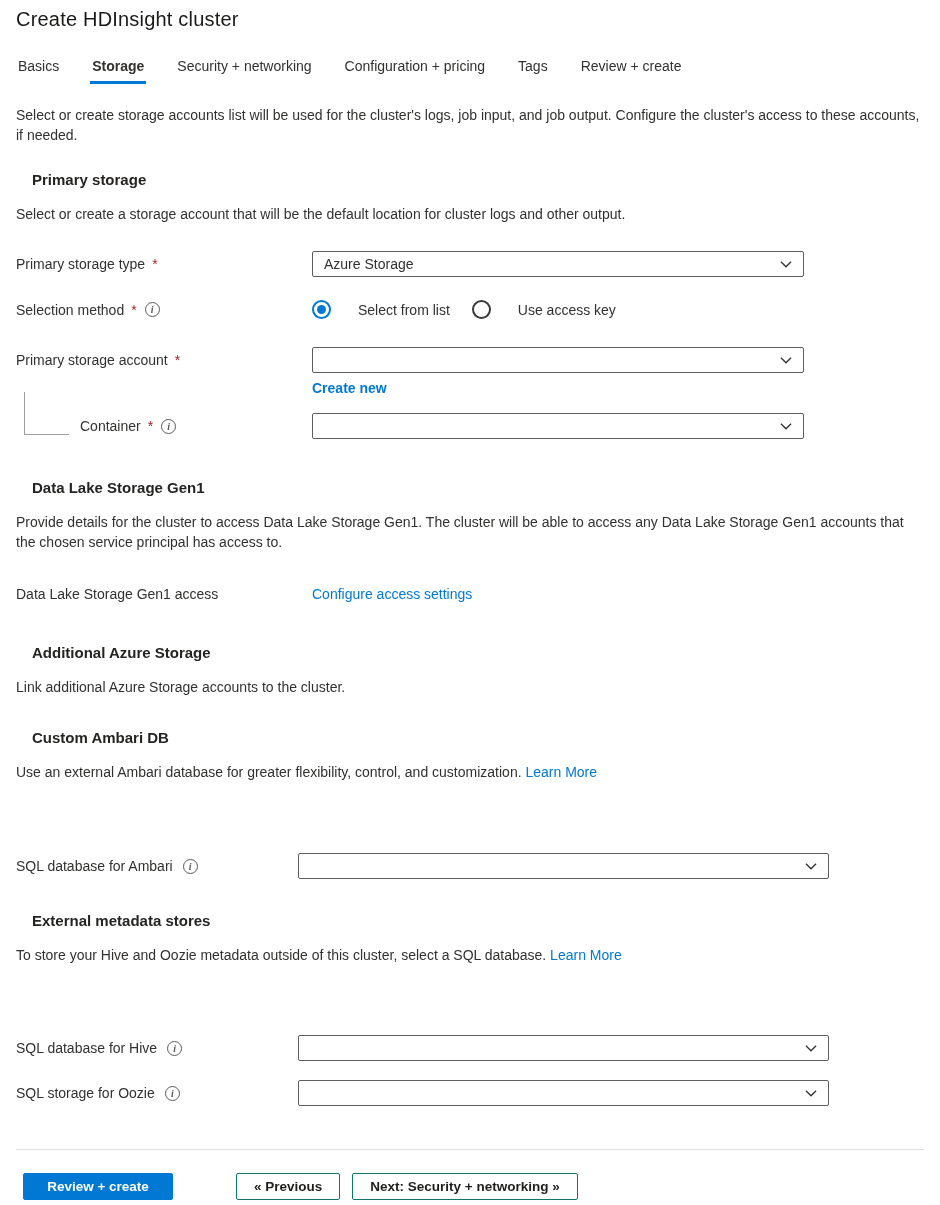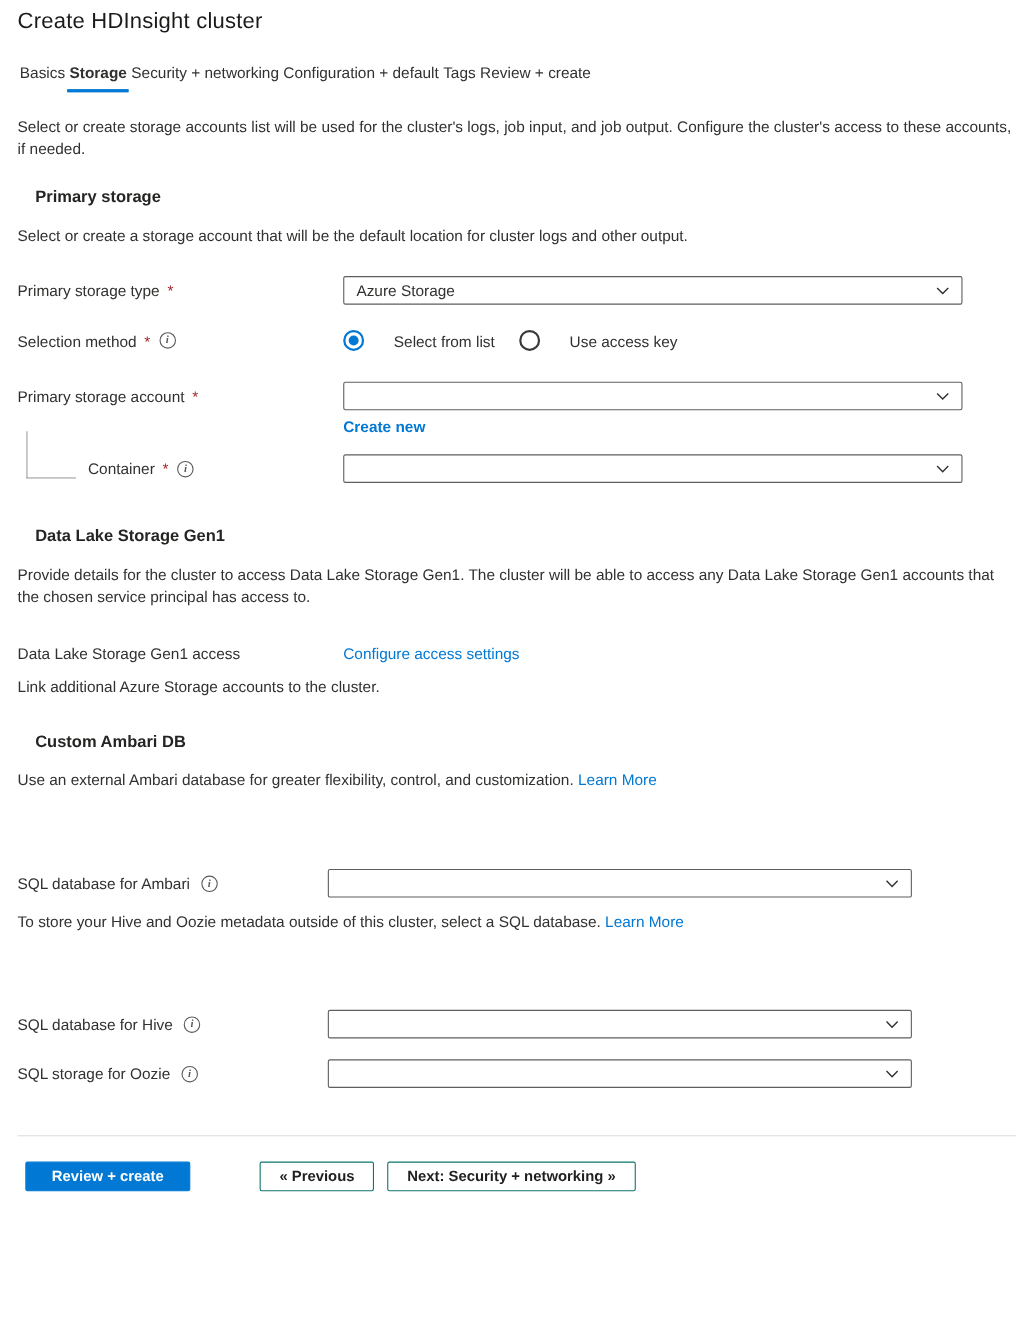--- a/index.html
+++ b/index.html
@@ -14,21 +14,21 @@
   }
   .page { padding: 8px 16px 0 16px; position: relative; }
 
   
   .page-title {
     font-size: 20px; font-weight: 400; margin: 0;
     color: #1b1a19; letter-spacing: 0.2px;
   }
 
   
-  .tabbar { display: flex; margin-top: 27px; align-items: flex-end; }
+  .tabbar { display: flex; gap: 29px; margin-top: 27px; align-items: flex-end; }
   .tab {
     font-size: 14px; color: #323130; cursor: pointer;
     padding: 0 2px 7px 2px; border-bottom: 3px solid transparent; white-space: nowrap;
   }
   .tab.active { font-weight: 700; border-bottom-color: #0078d4; }
 
   
   .intro { margin: 21px 0 0 0; max-width: 908px; line-height: 20px; }
   .section-heading { font-size: 15px; font-weight: 700; margin: 16px; color: #252423; }
   .section-desc { margin: 12px 0 0 0; max-width: 908px; line-height: 20px; }
@@ -47,21 +47,21 @@
     font-size: 10px; color: #5c5a58; cursor: pointer; flex: 0 0 15px;
     font-family: "Liberation Serif", serif; font-style: italic; font-weight: 700;
     margin-left: 3px;
   }
 
   .dropdown {
     height: 26px; border: 1px solid #605e5c; border-radius: 2px; background: #fff;
     display: flex; align-items: center; justify-content: space-between;
     padding: 0 11px; cursor: pointer;
   }
-  .dd-wide { width: 563px; }
+  .dd-wide { width: 492px; }
   .dd-mid  { width: 531px; }
   .dropdown .dd-value { font-size: 14px; color: #323130; }
   .chevron { flex: 0 0 12px; }
 
   
   .radio-group { display: flex; align-items: center; gap: 22px; }
   .radio-option { display: flex; align-items: center; gap: 27px; cursor: pointer; }
   .radio-circle {
     width: 19px; height: 19px; border-radius: 50%; position: relative; flex: 0 0 19px;
   }
@@ -110,21 +110,21 @@
 <body>
 
 <div class="page">
 
   <h1 class="page-title">Create HDInsight cluster</h1>
 
   <div class="tabbar">
     <div class="tab">Basics</div>
     <div class="tab active">Storage</div>
     <div class="tab">Security + networking</div>
-    <div class="tab">Configuration + default</div>
+    <div class="tab">Configuration + pricing</div>
     <div class="tab">Tags</div>
     <div class="tab">Review + create</div>
   </div>
 
   <p class="intro">Select or create storage accounts list will be used for the cluster's logs, job input, and job output. Configure the cluster's access to these accounts, if needed.</p>
 
   <h2 class="section-heading mt-26">Primary storage</h2>
   <p class="section-desc">Select or create a storage account that will be the default location for cluster logs and other output.</p>
 
   <div class="form-row" style="margin-top:27px;">
@@ -193,20 +193,21 @@
   <h2 class="section-heading mt-40">Data Lake Storage Gen1</h2>
   <p class="section-desc">Provide details for the cluster to access Data Lake Storage Gen1. The cluster will be able to access any Data Lake Storage Gen1 accounts that the chosen service principal has access to.</p>
 
   <div class="form-row" style="margin-top:34px;">
     <div class="form-label">
       <span>Data Lake Storage Gen1 access</span>
     </div>
     <a class="link">Configure access settings</a>
   </div>
 
+  <h2 class="section-heading" style="margin-top:42px;">Additional Azure Storage</h2>
   <p class="section-desc">Link additional Azure Storage accounts to the cluster.</p>
 
   <h2 class="section-heading" style="margin-top:32px;">Custom Ambari DB</h2>
   <p class="section-desc">
     <span>Use an external Ambari database for greater flexibility, control, and customization.</span>
     <a class="link">Learn More</a>
   </p>
 
   <div class="form-row" style="margin-top:71px;">
     <div class="form-label-narrow">
@@ -214,20 +215,21 @@
       <span class="info-icon">i</span>
     </div>
     <div class="dropdown dd-mid">
       <span class="dd-value"></span>
       <svg class="chevron" width="13" height="9" viewBox="0 0 13 9">
           <path d="M1 1.5 L6.5 7 L12 1.5" fill="none" stroke="#323130" stroke-width="1.4"></path>
         </svg>
     </div>
   </div>
 
+  <h2 class="section-heading" style="margin-top:33px;">External metadata stores</h2>
   <p class="section-desc">
     <span>To store your Hive and Oozie metadata outside of this cluster, select a SQL database.</span>
     <a class="link">Learn More</a>
   </p>
 
   <div class="form-row" style="margin-top:70px;">
     <div class="form-label-narrow">
       <span>SQL database for Hive</span>
       <span class="info-icon">i</span>
     </div>

